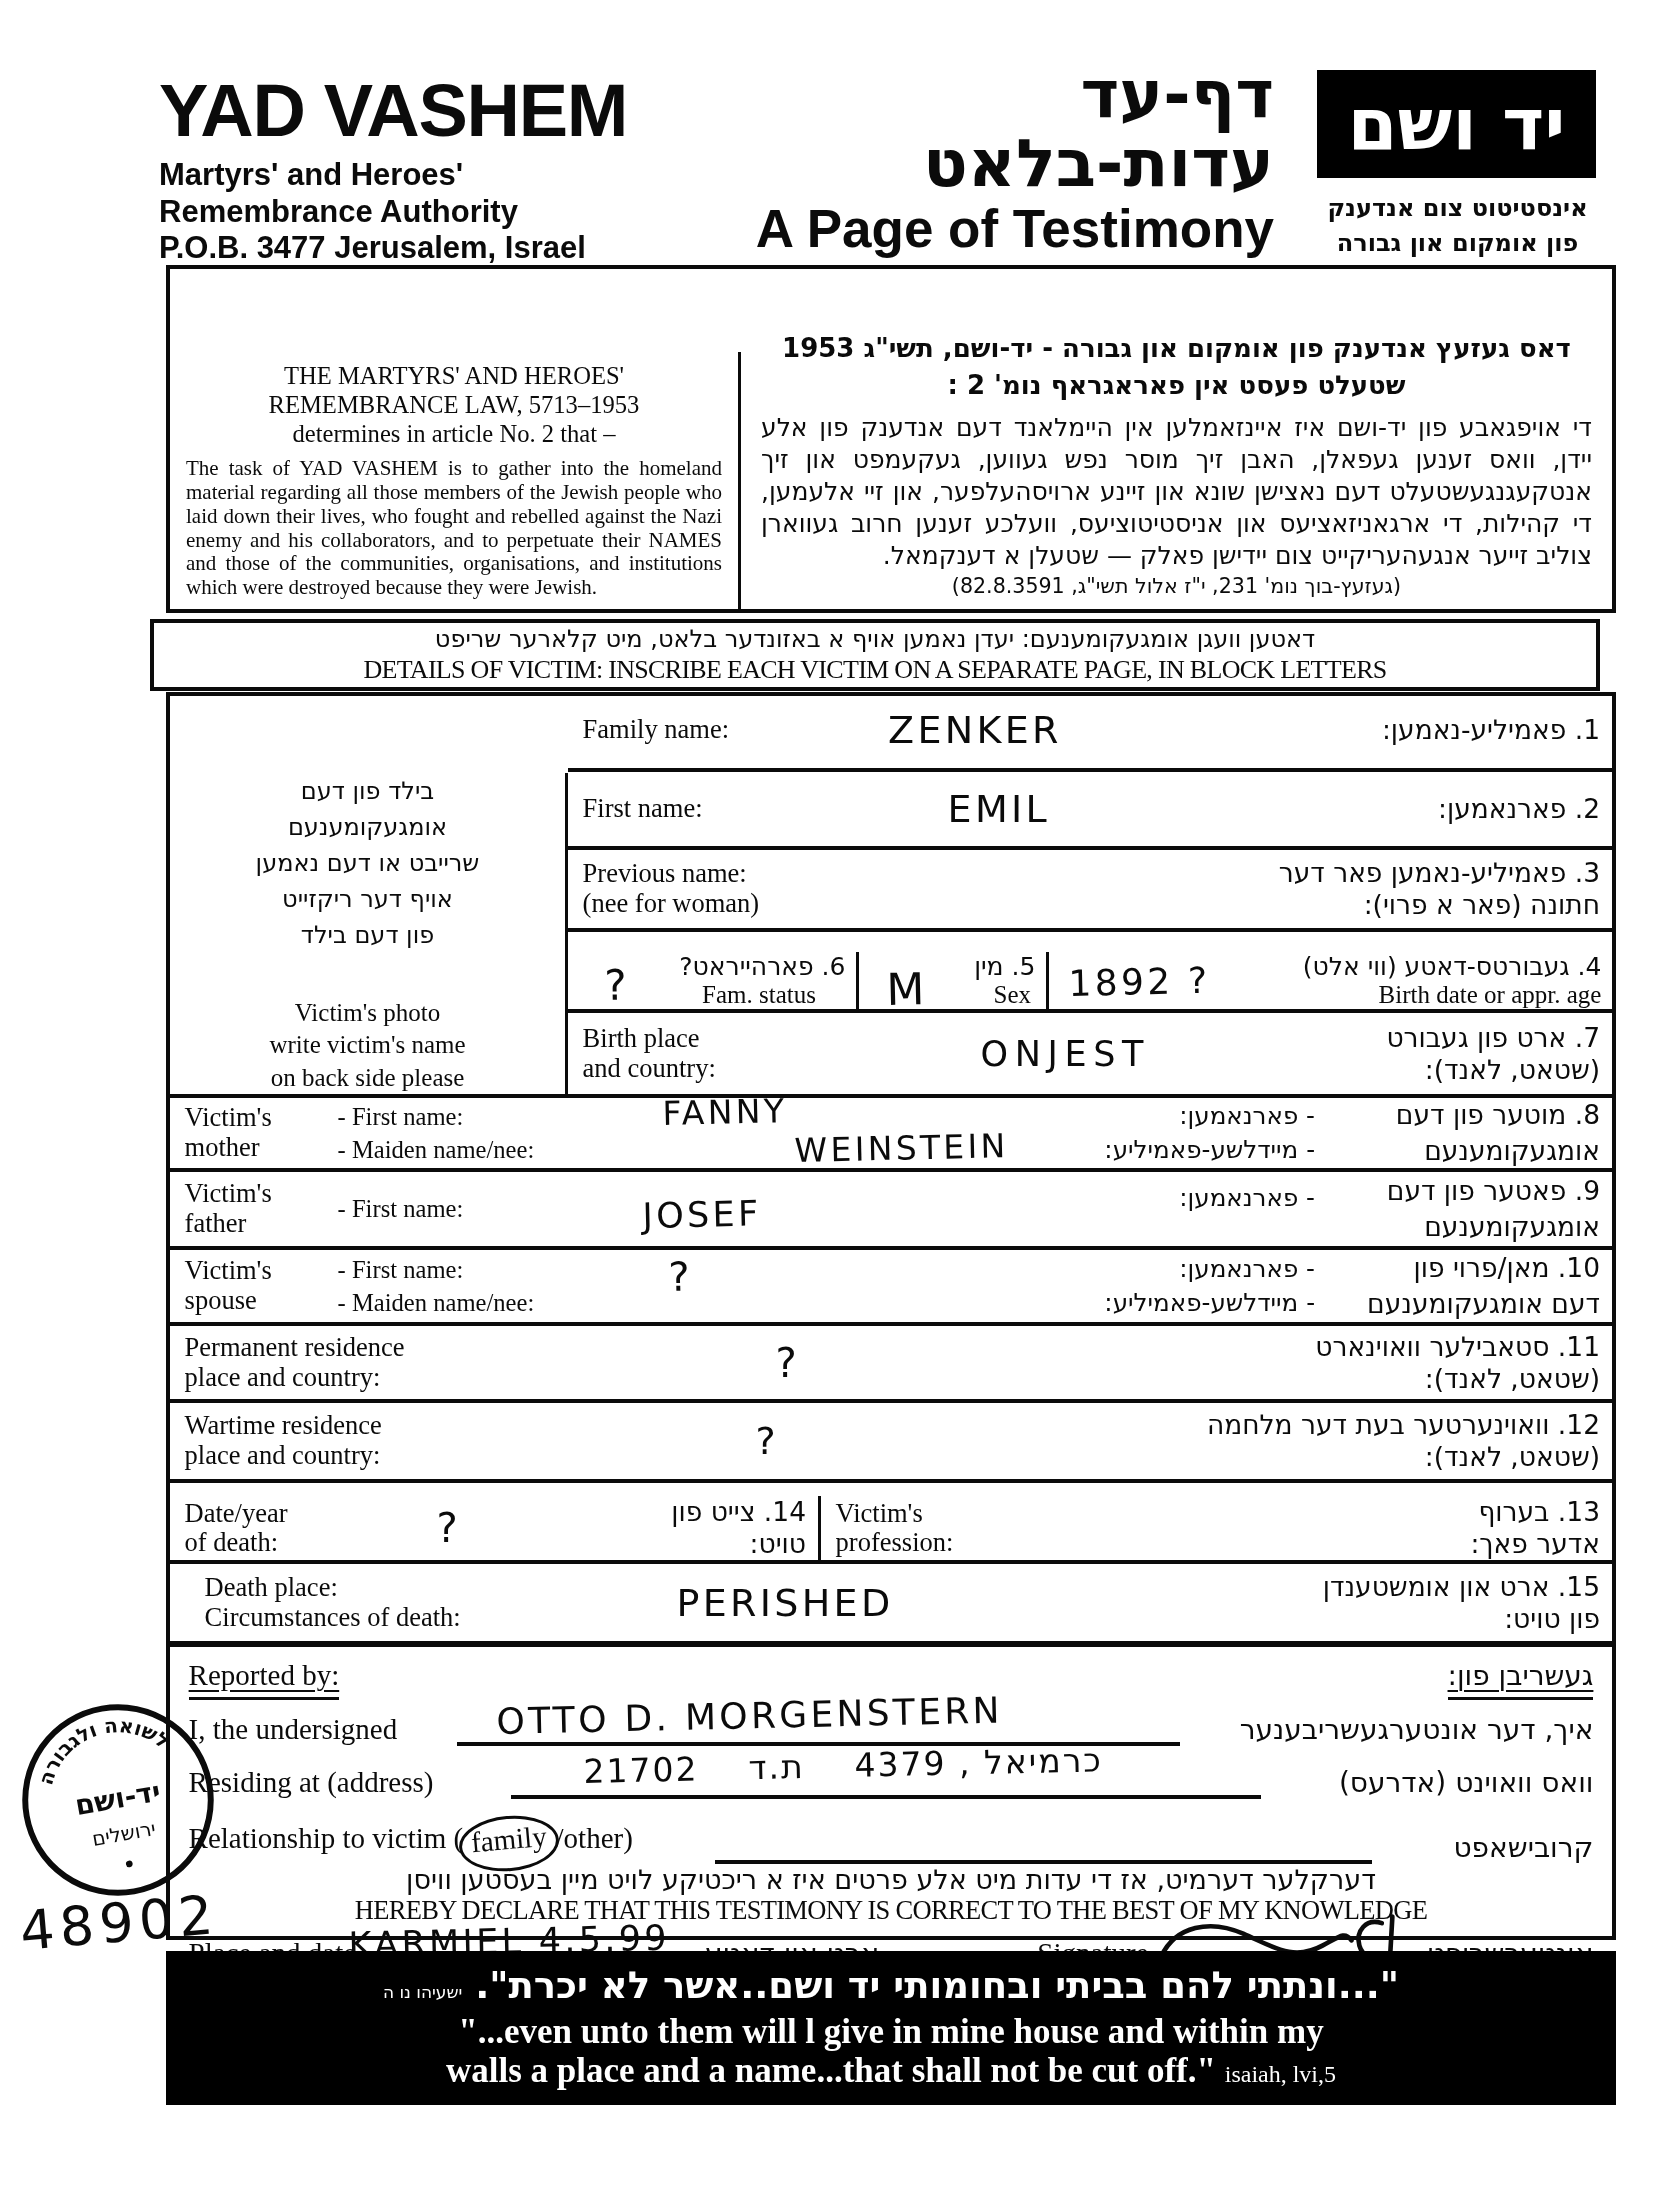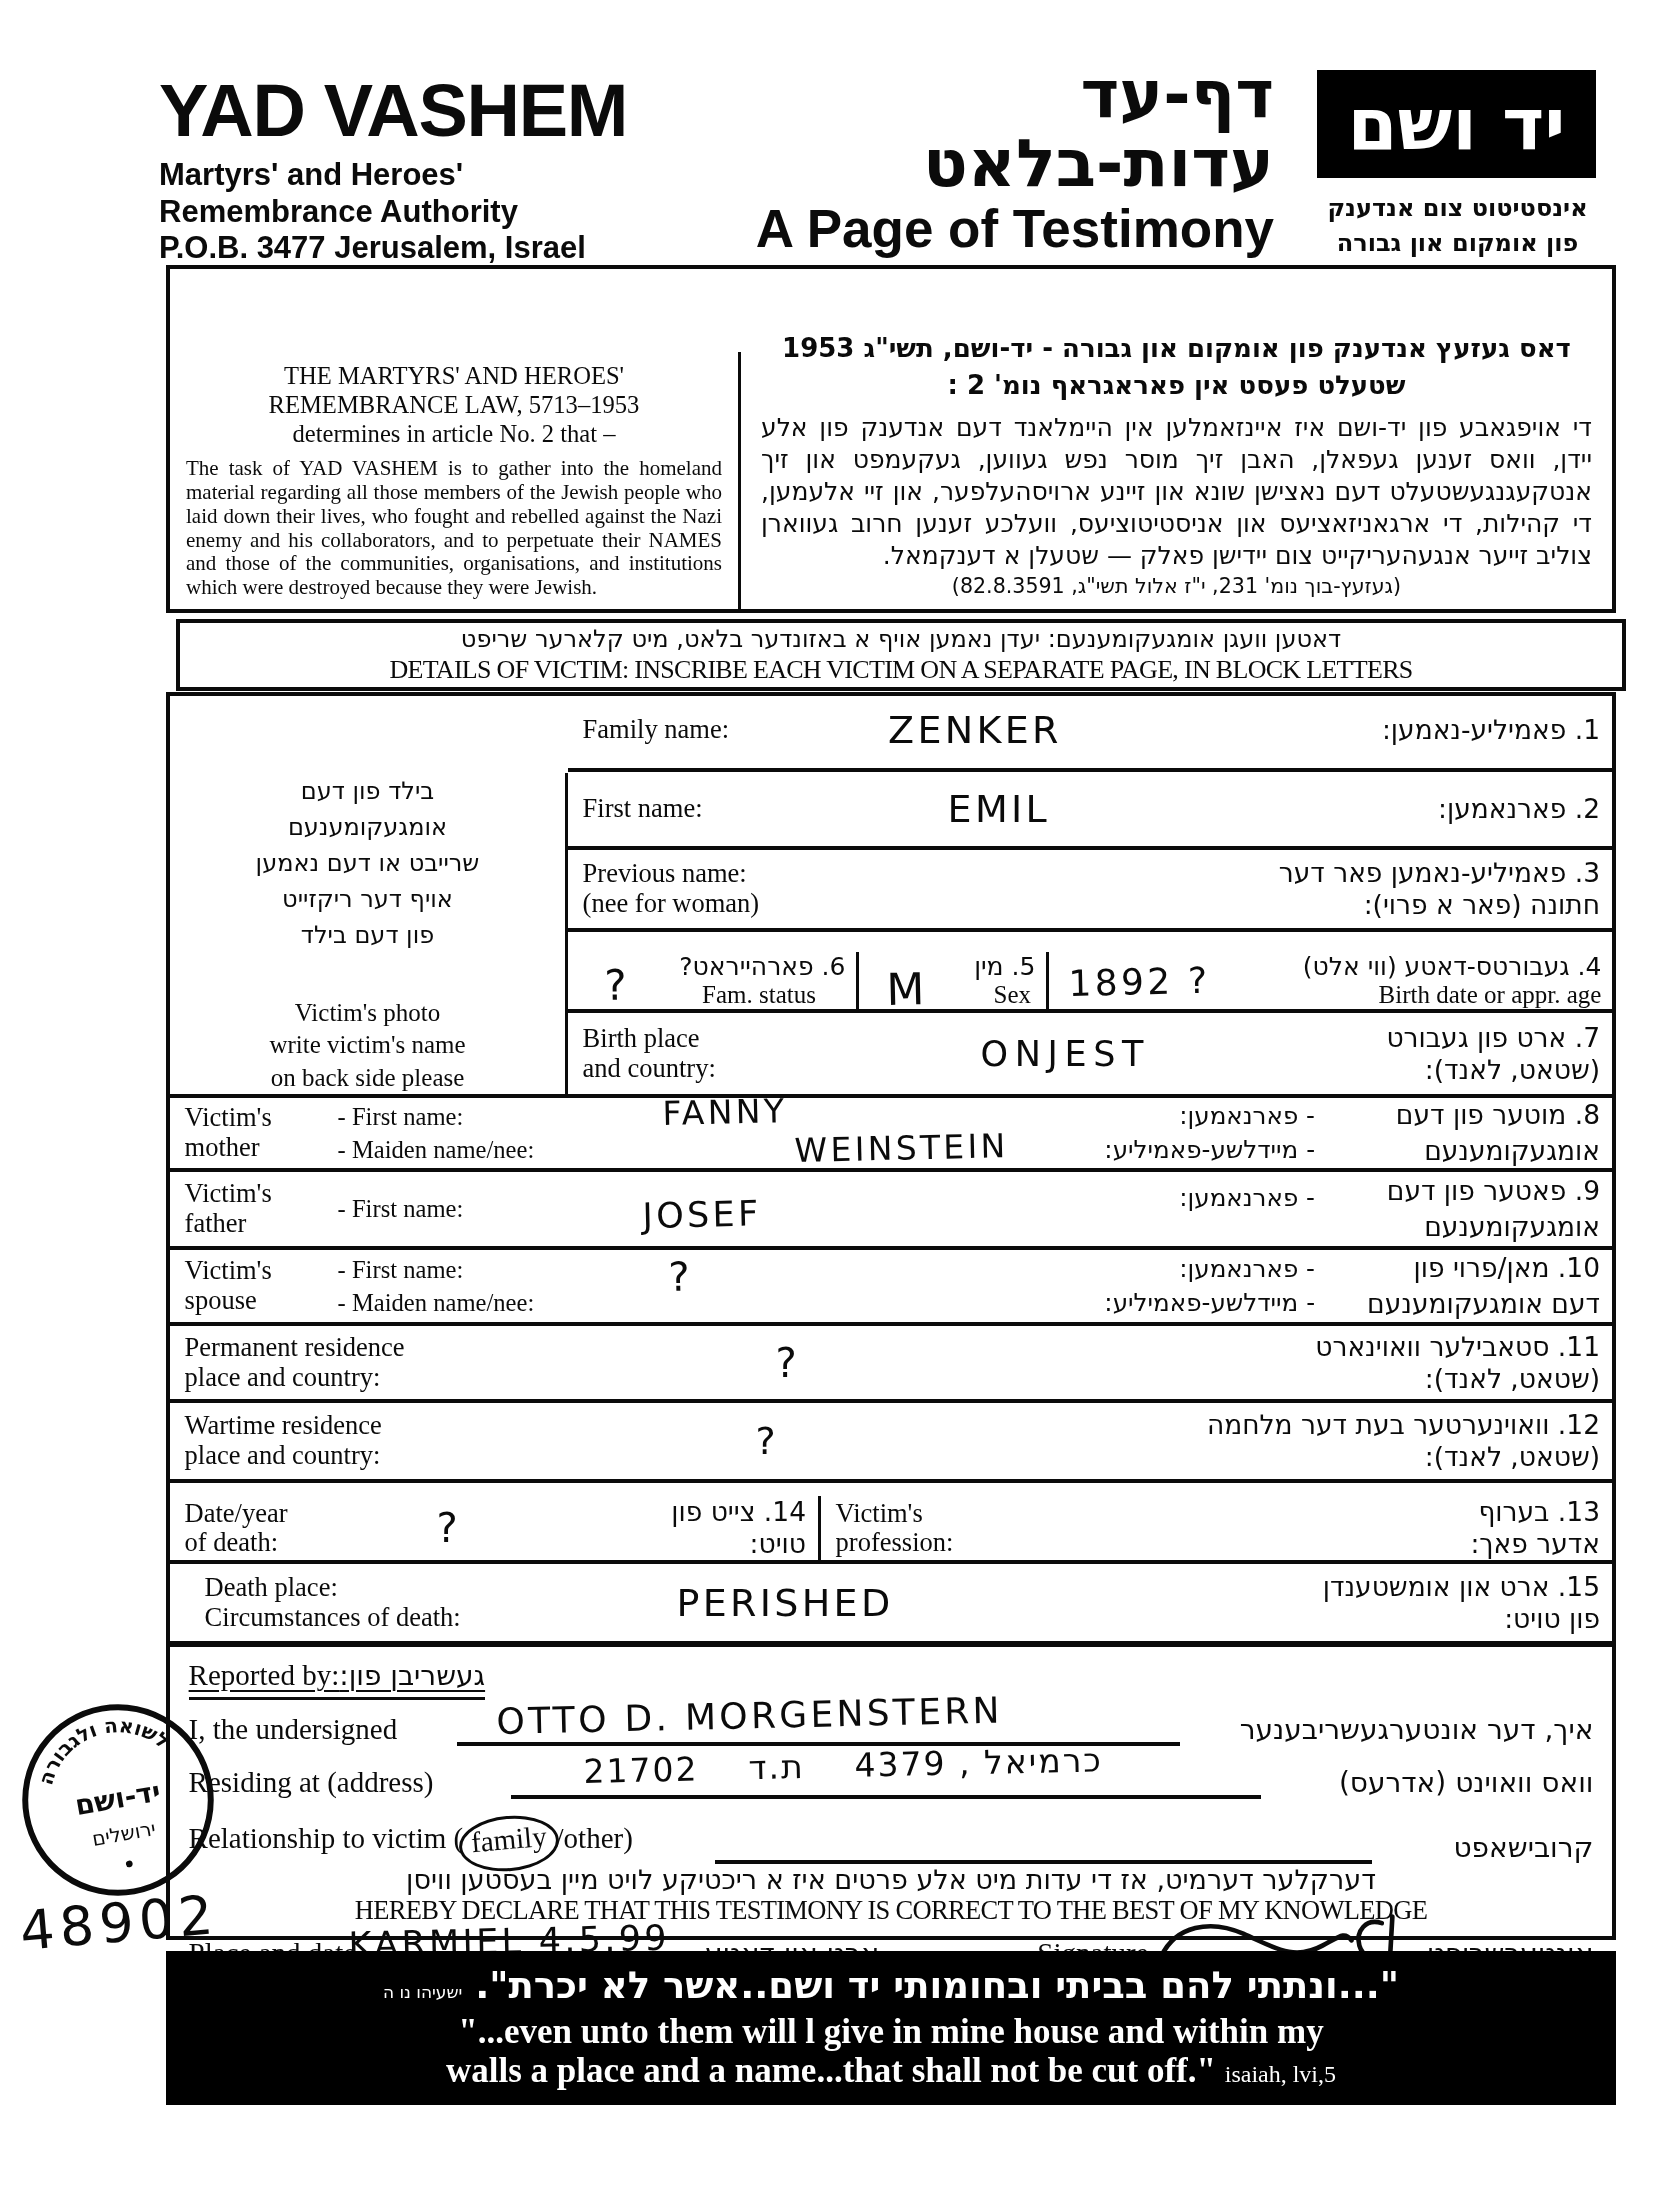--- a/index.html
+++ b/index.html
@@ -61,21 +61,21 @@
   <div class="he" style="flex:1;padding:10.6px 20px;box-sizing:border-box;">
     <div class="center" style="font-size:26px;font-weight:bold;line-height:1.45;">
       <div>דאס געזעץ אנדענק פון אומקום און גבורה - יד-ושם, תשי"ג 1953</div>
       <div>שטעלט פעסט אין פאראגראף נומ' 2 :</div>
     </div>
     <div style="font-size:25px;line-height:1.28;margin-top:6.6px;text-align:justify;">די אויפגאבע פון יד-ושם איז איינזאמלען אין היימלאנד דעם אנדענק פון אלע יידן, וואס זענען געפאלן, האבן זיך מוסר נפש געווען, געקעמפט און זיך אנטקעגנגעשטעלט דעם נאצישן שונא און זיינע ארויסהעלפער, און זיי אלעמען, די קהילות, די ארגאניזאציעס און אניסטיטוציעס, וועלכע זענען חרוב געווארן צוליב זייער אנגעהעריקייט צום יידישן פאלק — שטעלן א דענקמאל.</div>
     <div class="center" style="font-size:20.6px;margin-top:2.7px;">(געזעץ-בוך נומ' 231, י"ז אלול תשי"ג, 82.8.3591)</div>
   </div>
 </div>
 
-<div class="abs box" style="left:176px;top:619px;width:1450px;height:72px;border-width:4.6px;display:flex;flex-direction:column;justify-content:center;">
+<div class="abs box" style="left:150px;top:619px;width:1450px;height:72px;border-width:4.6px;display:flex;flex-direction:column;justify-content:center;">
   <div class="center he" style="font-size:24px;">דאטען וועגן אומגעקומענעם: יעדן נאמען אויף א באזונדער בלאט, מיט קלארער שריפט</div>
   <div class="center" style="font-size:26px;letter-spacing:-0.7px;margin-top:2.7px;">DETAILS OF VICTIM: INSCRIBE EACH VICTIM ON A SEPARATE PAGE, IN BLOCK LETTERS</div>
 </div>
 
 <div class="abs box" style="left:166px;top:692px;width:1450px;border-width:4px;">
 
   <div class="row" style="height:398px;">
     <div style="width:398px;border-right:3.3px solid #0b0b0b;box-sizing:border-box;display:flex;flex-direction:column;justify-content:center;text-align:center;">
       <div class="he" style="font-size:24px;line-height:1.5;">
         <div>בילד פון דעם</div>
@@ -267,21 +267,21 @@
     <div style="flex:1;"><span class="hw" style="font-size:38px;margin-left:100px;">PERISHED</span></div>
     <div class="he helab">
       <div>15. ארט און אומשטענדן</div>
       <div>פון טויט:</div>
     </div>
   </div>
 </div>
 
 <div class="abs box" style="left:166px;top:1641px;width:1450px;height:299px;border-width:4px;border-top-width:6.6px;padding:12px 18.6px;display:flex;flex-direction:column;justify-content:space-between;">
 
-  <div class="row" style="justify-content:flex-start;align-items:baseline;">
+  <div class="row" style="justify-content:space-between;align-items:baseline;">
     <span style="font-size:29px;border-bottom:3.3px solid #0b0b0b;text-decoration:underline;text-decoration-thickness:2px;text-underline-offset:5.3px;padding-bottom:5.3px;">Reported by:</span>
     <span class="he" style="font-size:28px;border-bottom:3.3px solid #0b0b0b;text-decoration:underline;text-decoration-thickness:2px;text-underline-offset:5.3px;padding-bottom:5.3px;">געשריבן פון:</span>
   </div>
 
   <div class="row" style="justify-content:space-between;align-items:flex-end;">
     <span style="font-size:29px;">I, the undersigned</span>
     <span class="fill" style="width:723px;height:46px;">
       <span class="hw" style="font-size:36px;left:40px;">OTTO  D.  MORGENSTERN</span>
     </span>
     <span class="he" style="font-size:28px;">איך, דער אונטערגעשריבענער</span>

